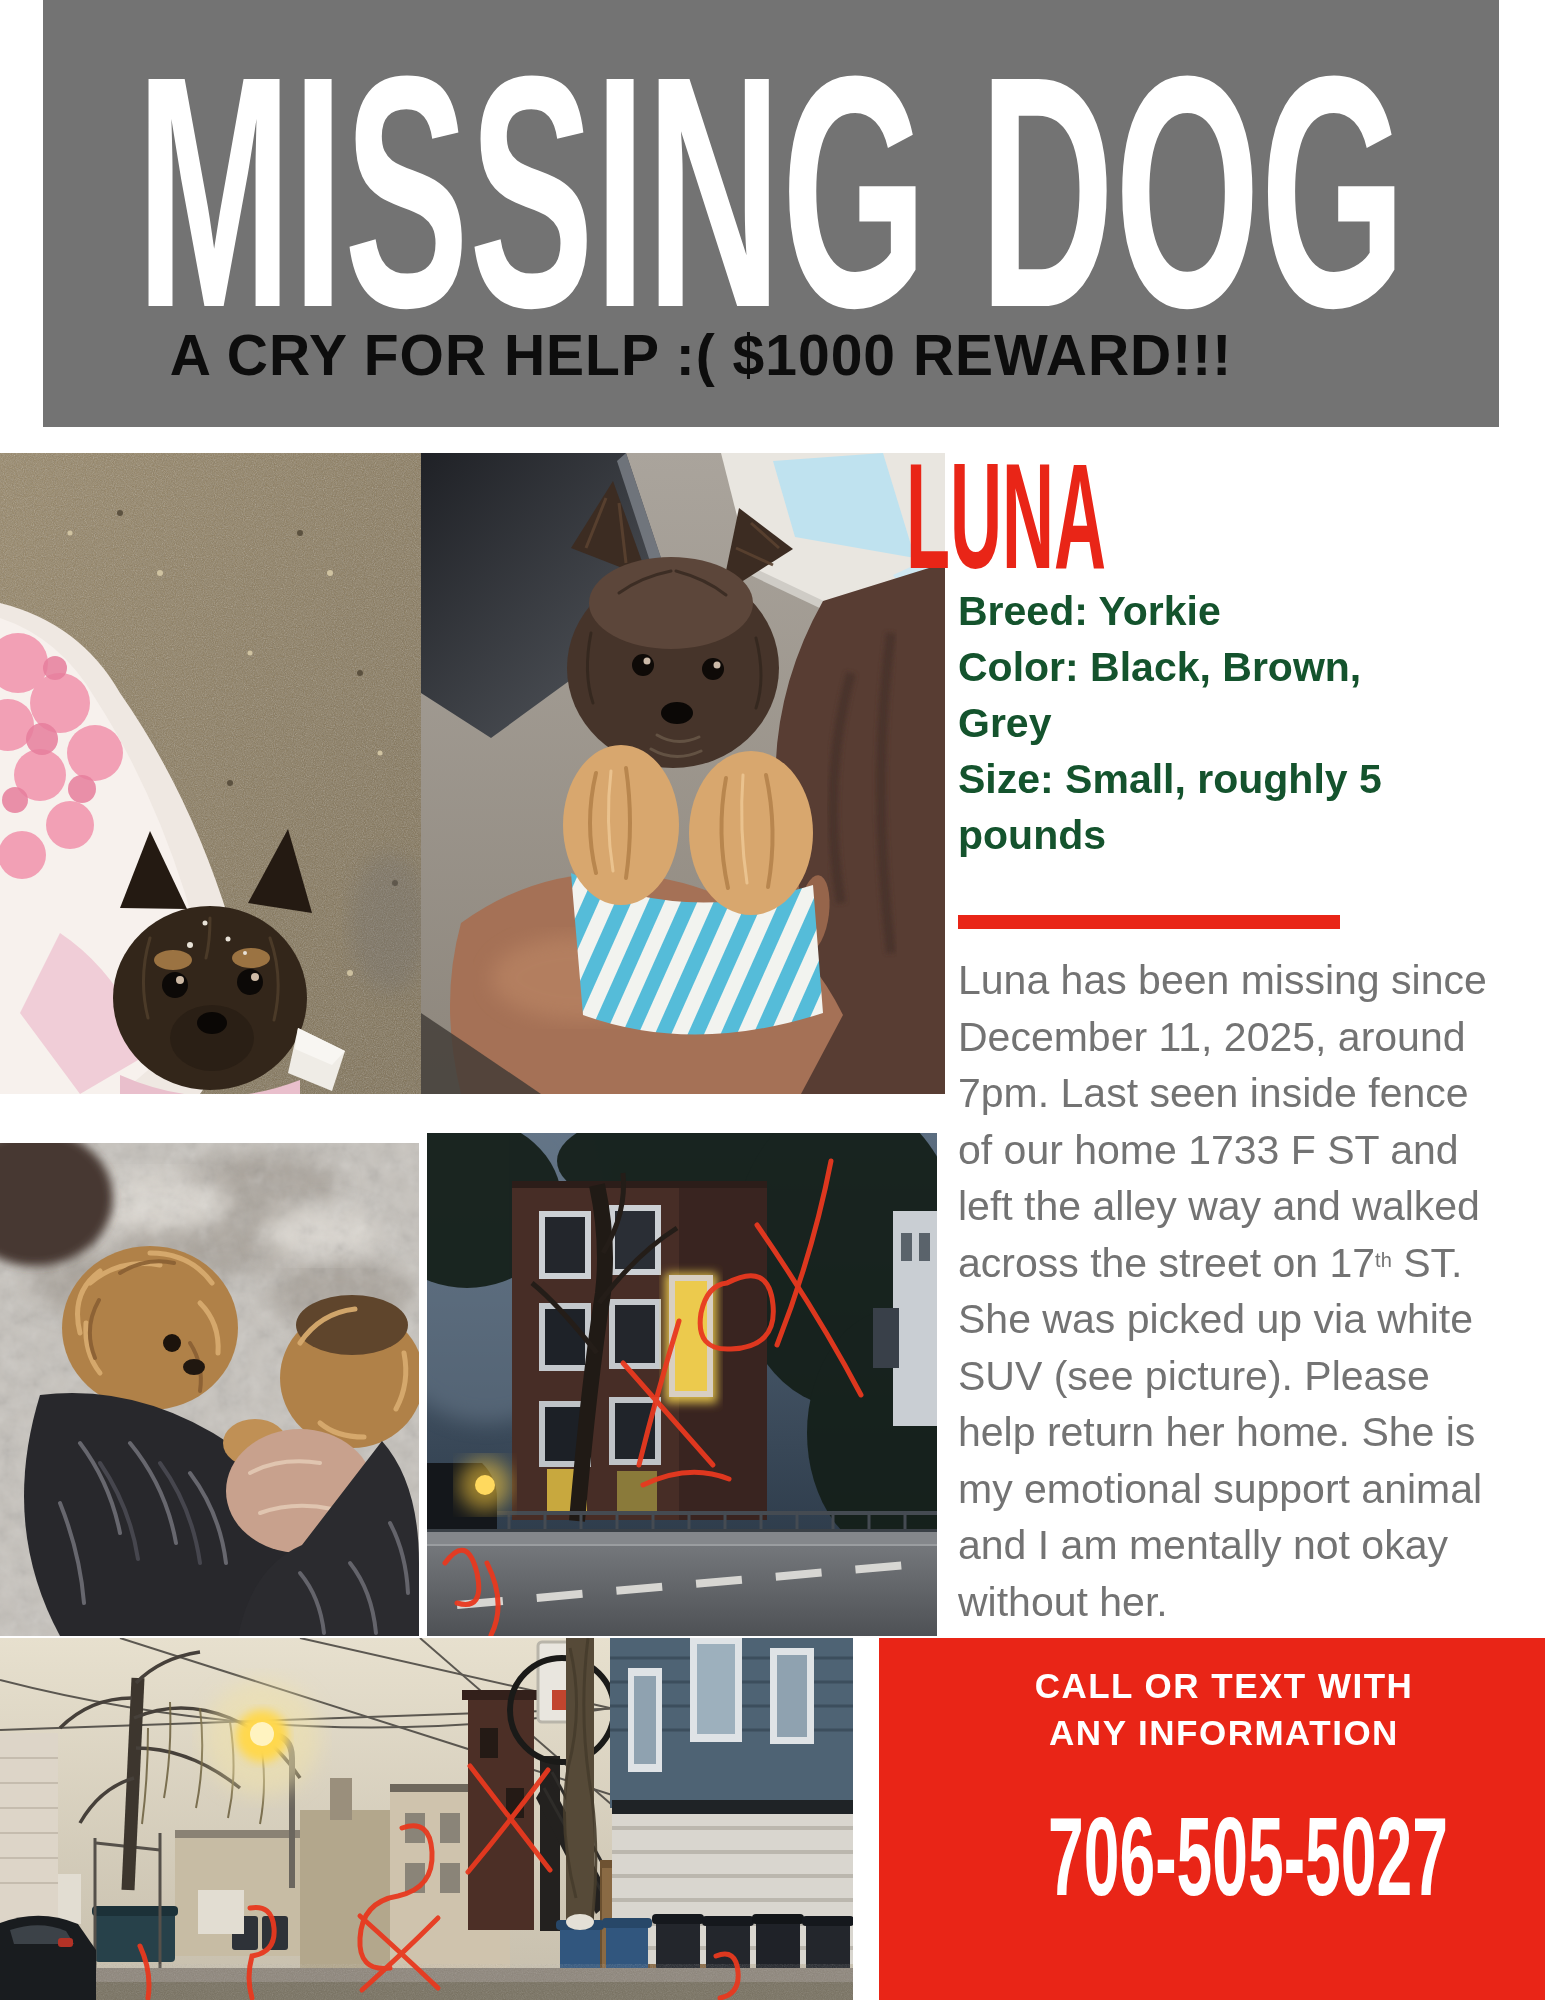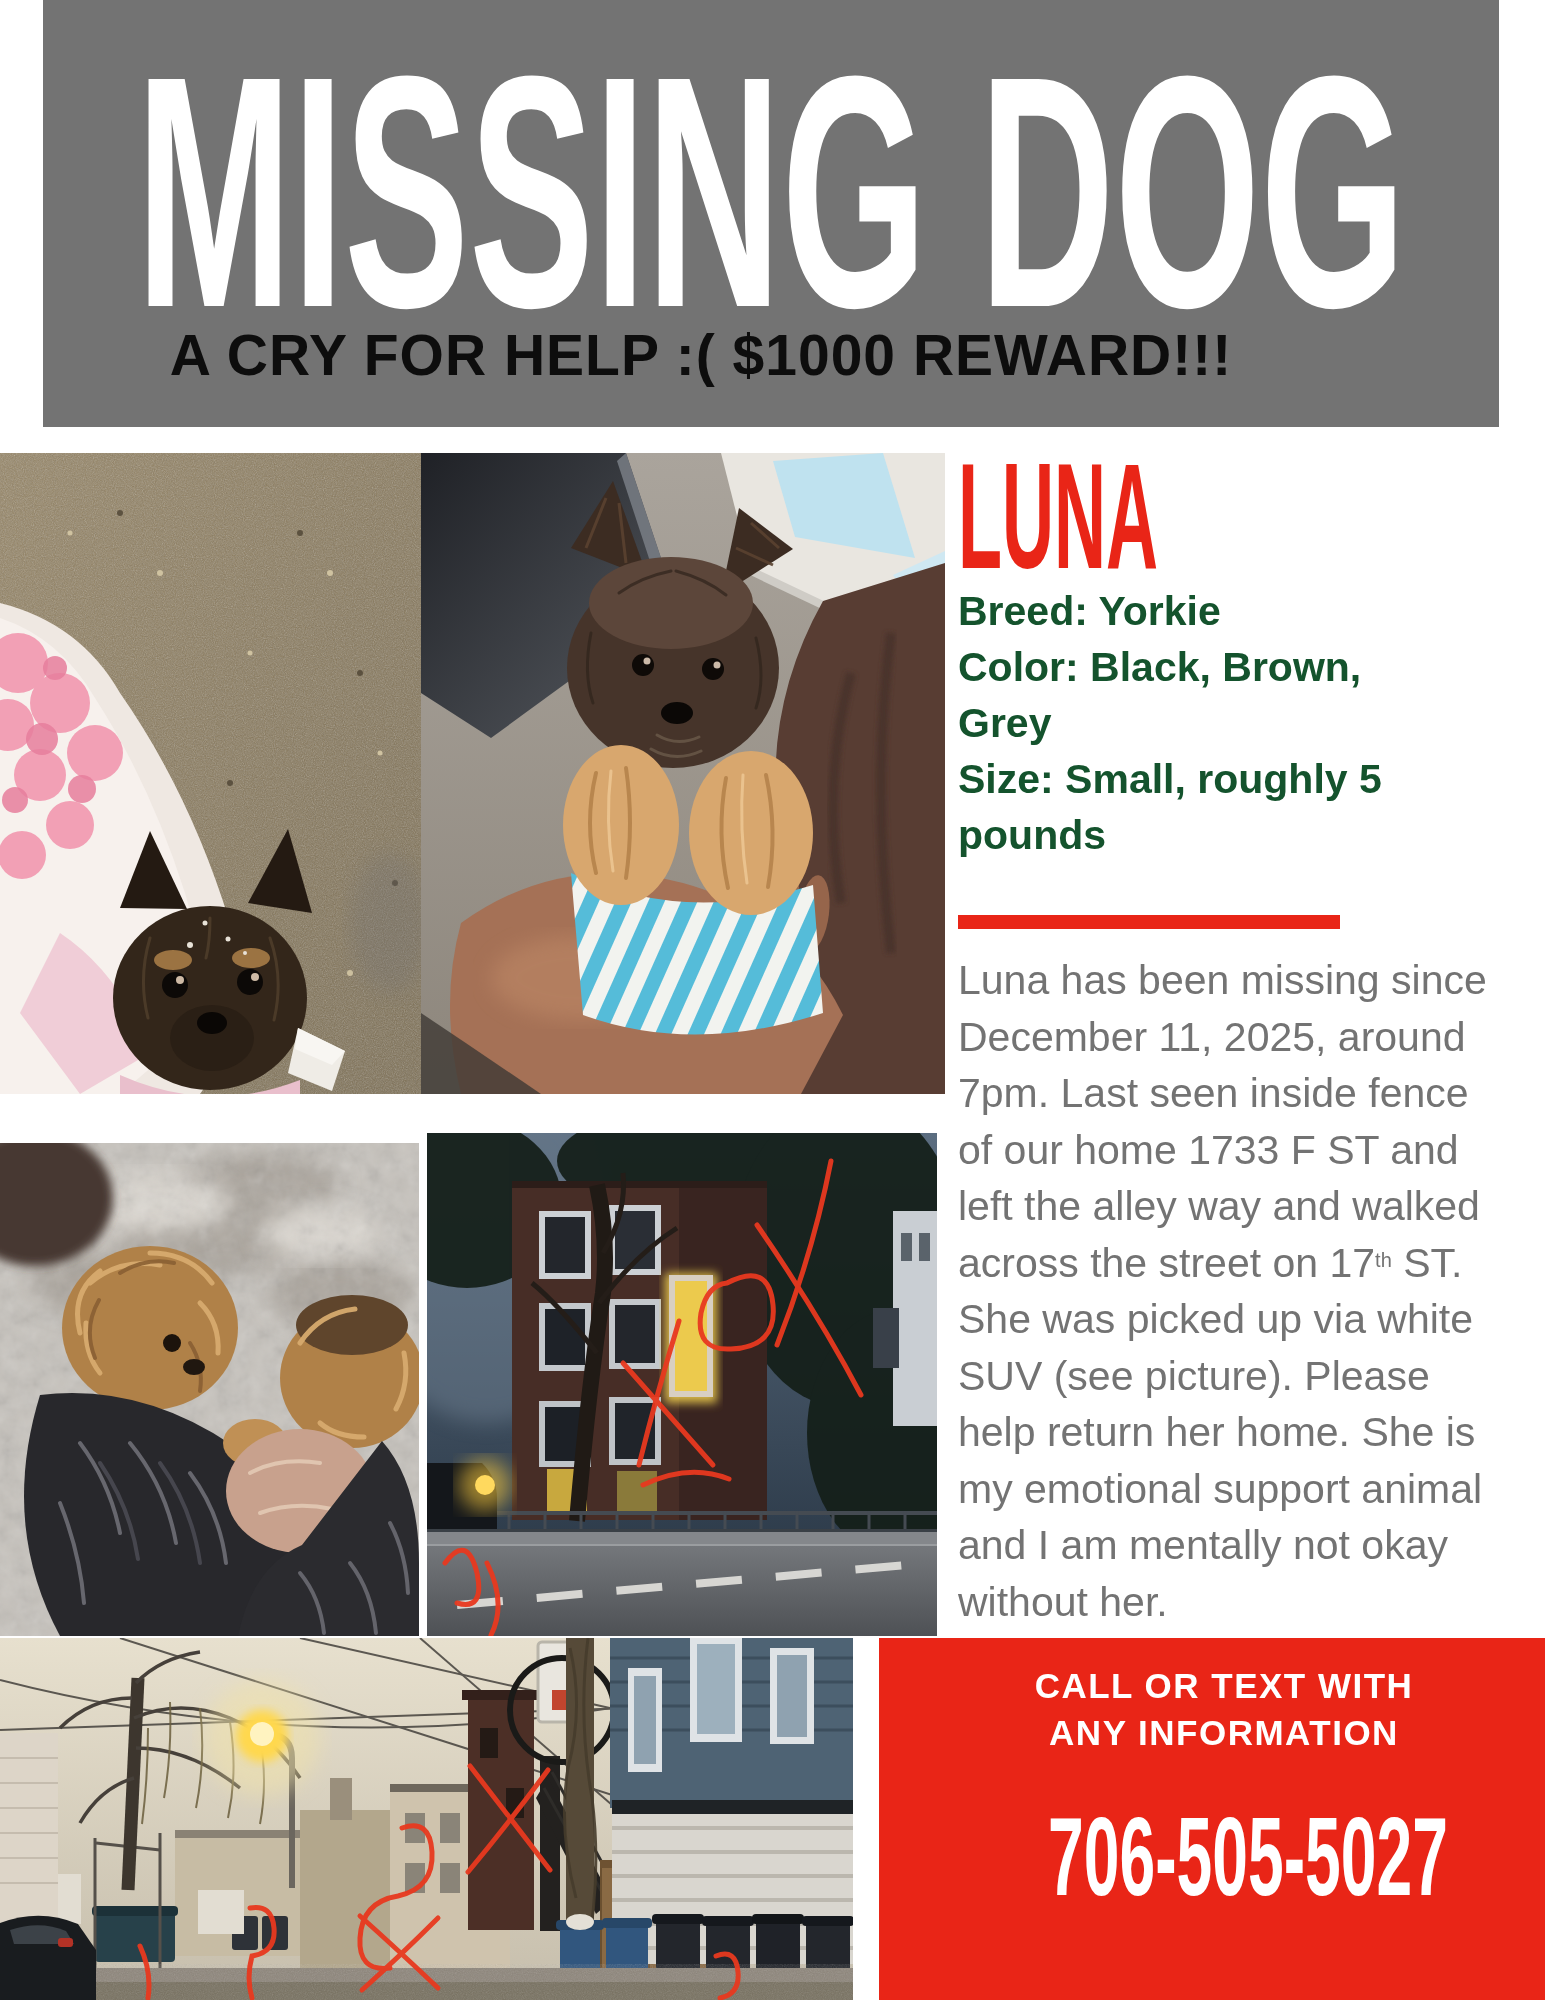--- a/index.html
+++ b/index.html
@@ -8,21 +8,21 @@
   
   .banner{position:absolute;left:43px;top:0;width:1456px;height:427px;background:#737373;}
   .banner-title{position:absolute;left:0;top:56px;width:1456px;height:260px;}
   .banner-title svg{display:block;}
   .banner-subtitle{position:absolute;left:0;top:322px;width:1316px;text-align:center;
                    font-size:57px;font-weight:bold;color:#0d0d0d;letter-spacing:1px;}
   
   .photo{position:absolute;overflow:hidden;background:#d8d4cc;}
   .photo svg{display:block;}
   
-  .pet-name{position:absolute;left:958px;top:460px;width:300px;height:120px;}
+  .pet-name{position:absolute;left:906px;top:460px;width:300px;height:120px;}
   .pet-details{position:absolute;left:958px;top:583px;width:545px;
                font-size:41px;font-weight:bold;color:#14532d;line-height:56px;white-space:pre-line;}
   .divider{position:absolute;left:958px;top:915px;width:382px;height:14px;background:#E92517;}
   .para{position:absolute;left:958px;top:952px;width:548px;font-size:41px;color:#737373;
         line-height:56.5px;white-space:pre-line;}
   .sup{font-size:20px;vertical-align:10px;line-height:0;}
   
   .contact-box{position:absolute;left:855px;top:1638px;width:690px;height:362px;background:#E92517;margin-left:24px;}
   .contact-lines{position:absolute;left:0;top:24px;width:690px;text-align:center;color:#ffffff;
                  font-size:35px;font-weight:bold;line-height:47px;letter-spacing:1.5px;}

